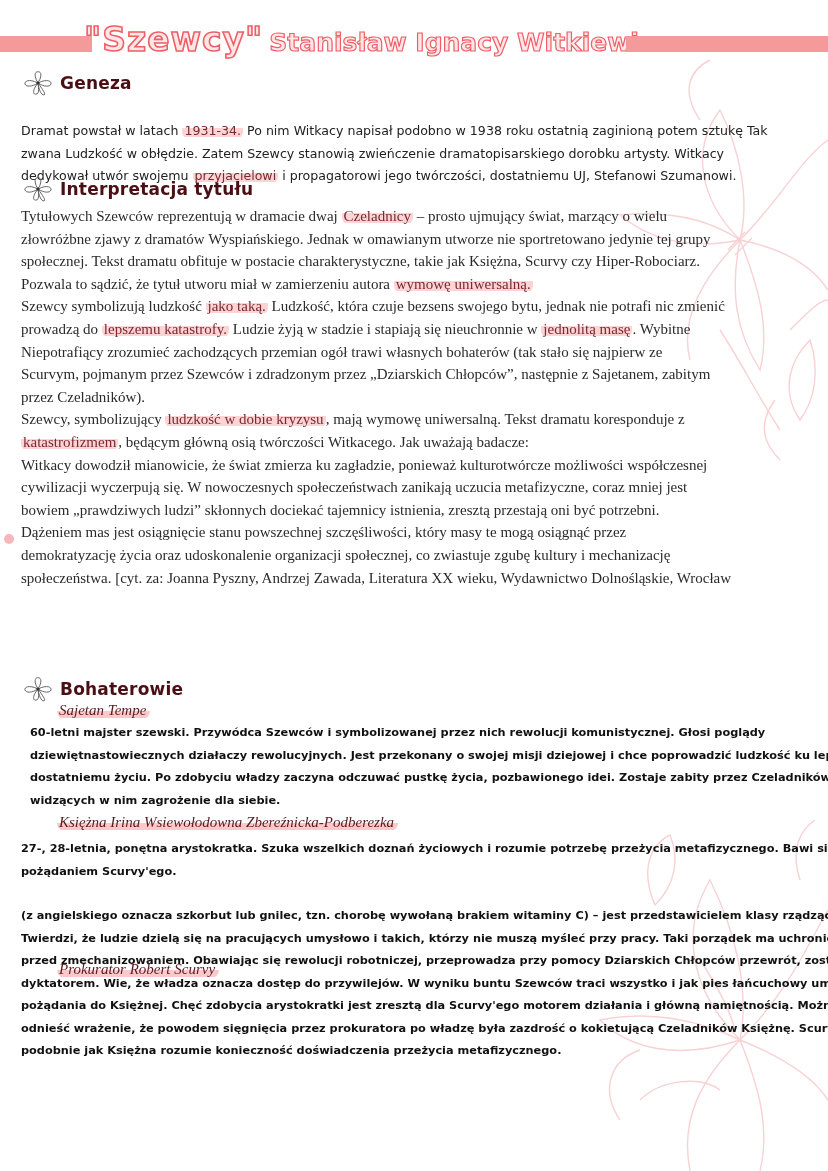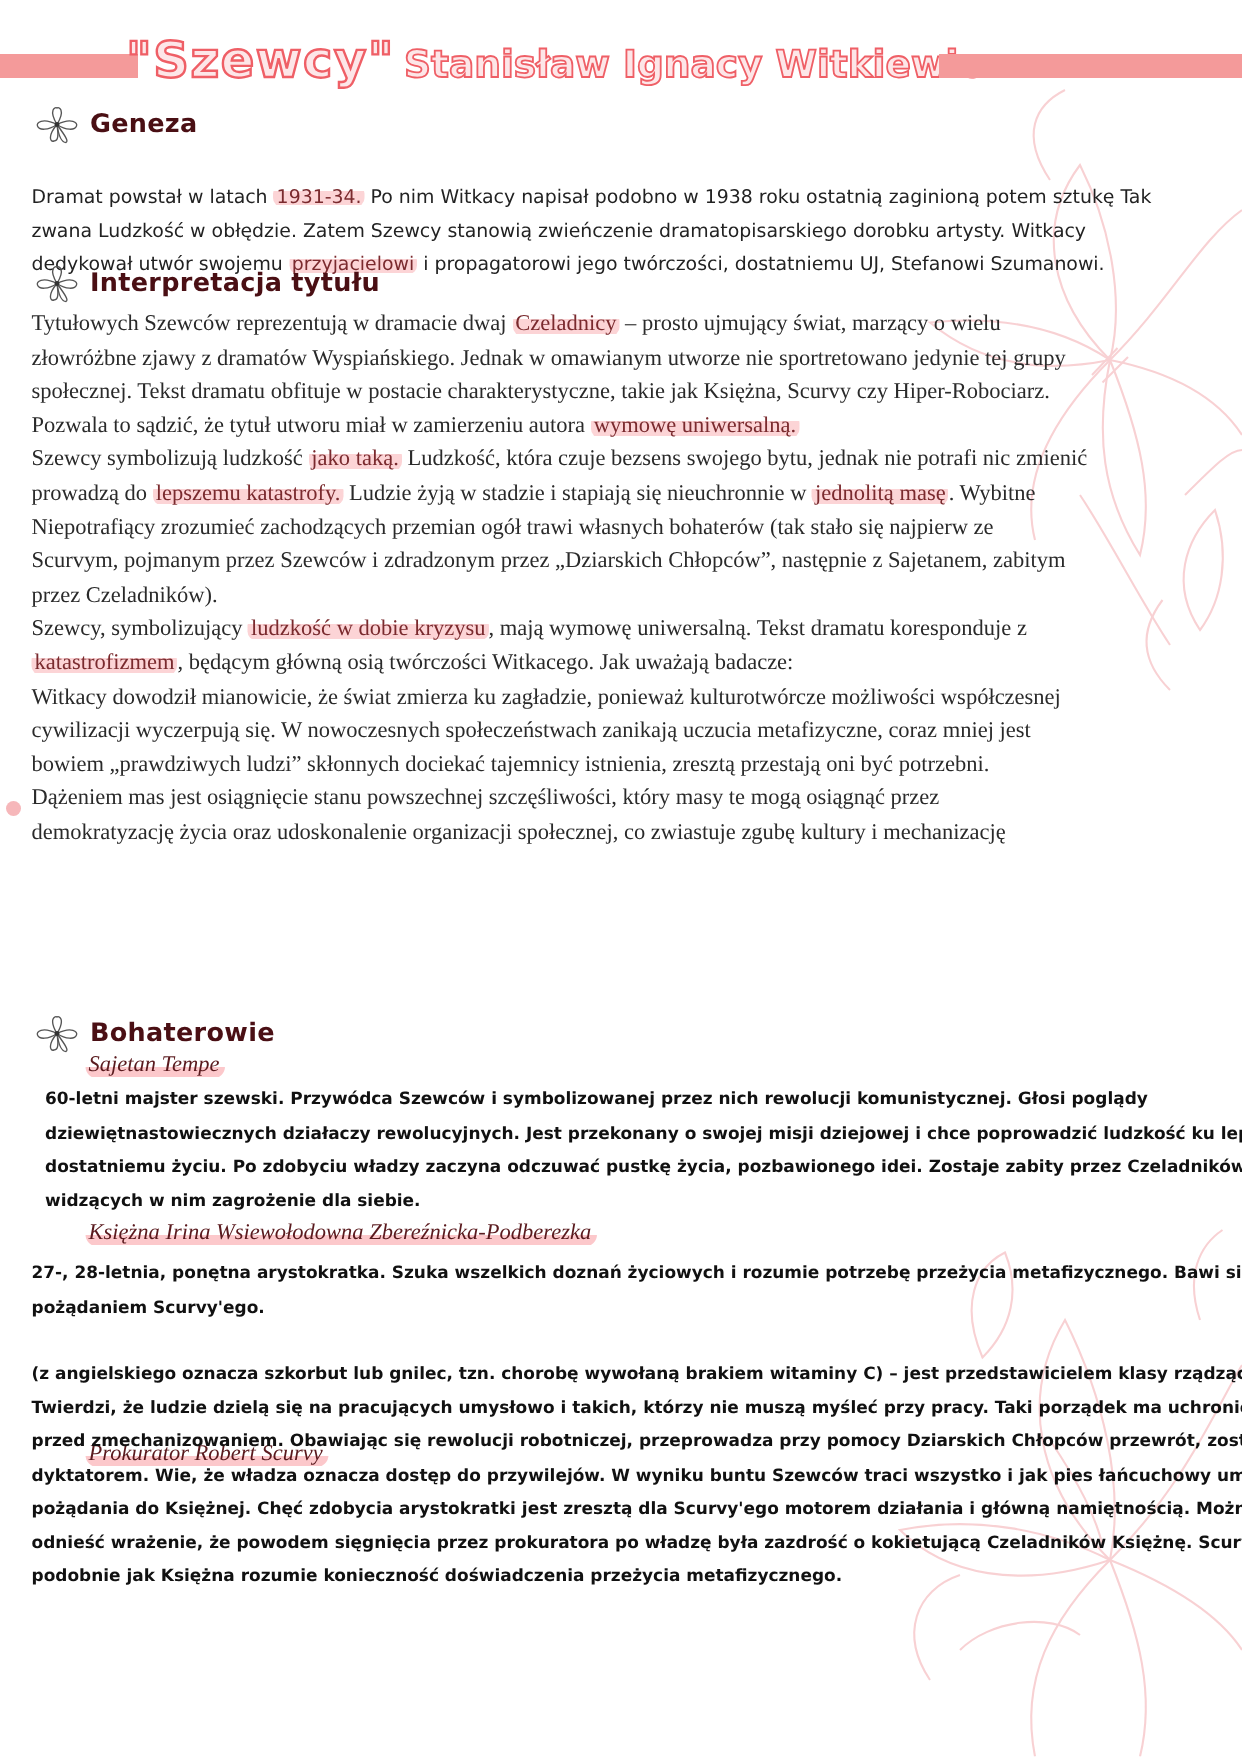--- a/index.html
+++ b/index.html
@@ -141,20 +141,21 @@
     <span class="line"><span>Niepotrafiący zrozumieć zachodzących przemian ogół trawi własnych bohaterów (tak stało się najpierw ze</span></span>
     <span class="line"><span>Scurvym, pojmanym przez Szewców i zdradzonym przez „Dziarskich Chłopców”, następnie z Sajetanem, zabitym</span></span>
     <span class="line"><span>przez Czeladników).</span></span>
     <span class="line"><span>Szewcy, symbolizujący </span><span class="hl">ludzkość w dobie kryzysu</span><span>, mają wymowę uniwersalną. Tekst dramatu koresponduje z</span></span>
     <span class="line"><span class="hl">katastrofizmem</span><span>, będącym główną osią twórczości Witkacego. Jak uważają badacze:</span></span>
     <span class="line"><span>Witkacy dowodził mianowicie, że świat zmierza ku zagładzie, ponieważ kulturotwórcze możliwości współczesnej</span></span>
     <span class="line"><span>cywilizacji wyczerpują się. W nowoczesnych społeczeństwach zanikają uczucia metafizyczne, coraz mniej jest</span></span>
     <span class="line"><span>bowiem „prawdziwych ludzi” skłonnych dociekać tajemnicy istnienia, zresztą przestają oni być potrzebni.</span></span>
     <span class="line"><span>Dążeniem mas jest osiągnięcie stanu powszechnej szczęśliwości, który masy te mogą osiągnąć przez</span></span>
     <span class="line"><span>demokratyzację życia oraz udoskonalenie organizacji społecznej, co zwiastuje zgubę kultury i mechanizację</span></span>
+    <span class="line"><span>społeczeństwa. [cyt. za: Joanna Pyszny, Andrzej Zawada, Literatura XX wieku, Wydawnictwo Dolnośląskie, Wrocław</span></span>
   </div>
   <div class="bullet-dot"></div>
 
   <div class="section-head" style="top:676px;">
     <svg class="flower-icon" viewBox="0 0 32 26">
       <g fill="none" stroke="#555" stroke-width="0.9">
         <path d="M16 13 C 10 3, 15 1, 16 2 C 17 1, 22 3, 16 13 Z"></path>
         <path d="M16 13 C 6 8, 2 12, 3 14 C 4 17, 10 17, 16 13 Z"></path>
         <path d="M16 13 C 26 8, 30 12, 29 14 C 28 17, 22 17, 16 13 Z"></path>
         <path d="M16 13 C 10 20, 11 25, 14 24 C 17 24, 17 20, 16 13 Z"></path>

